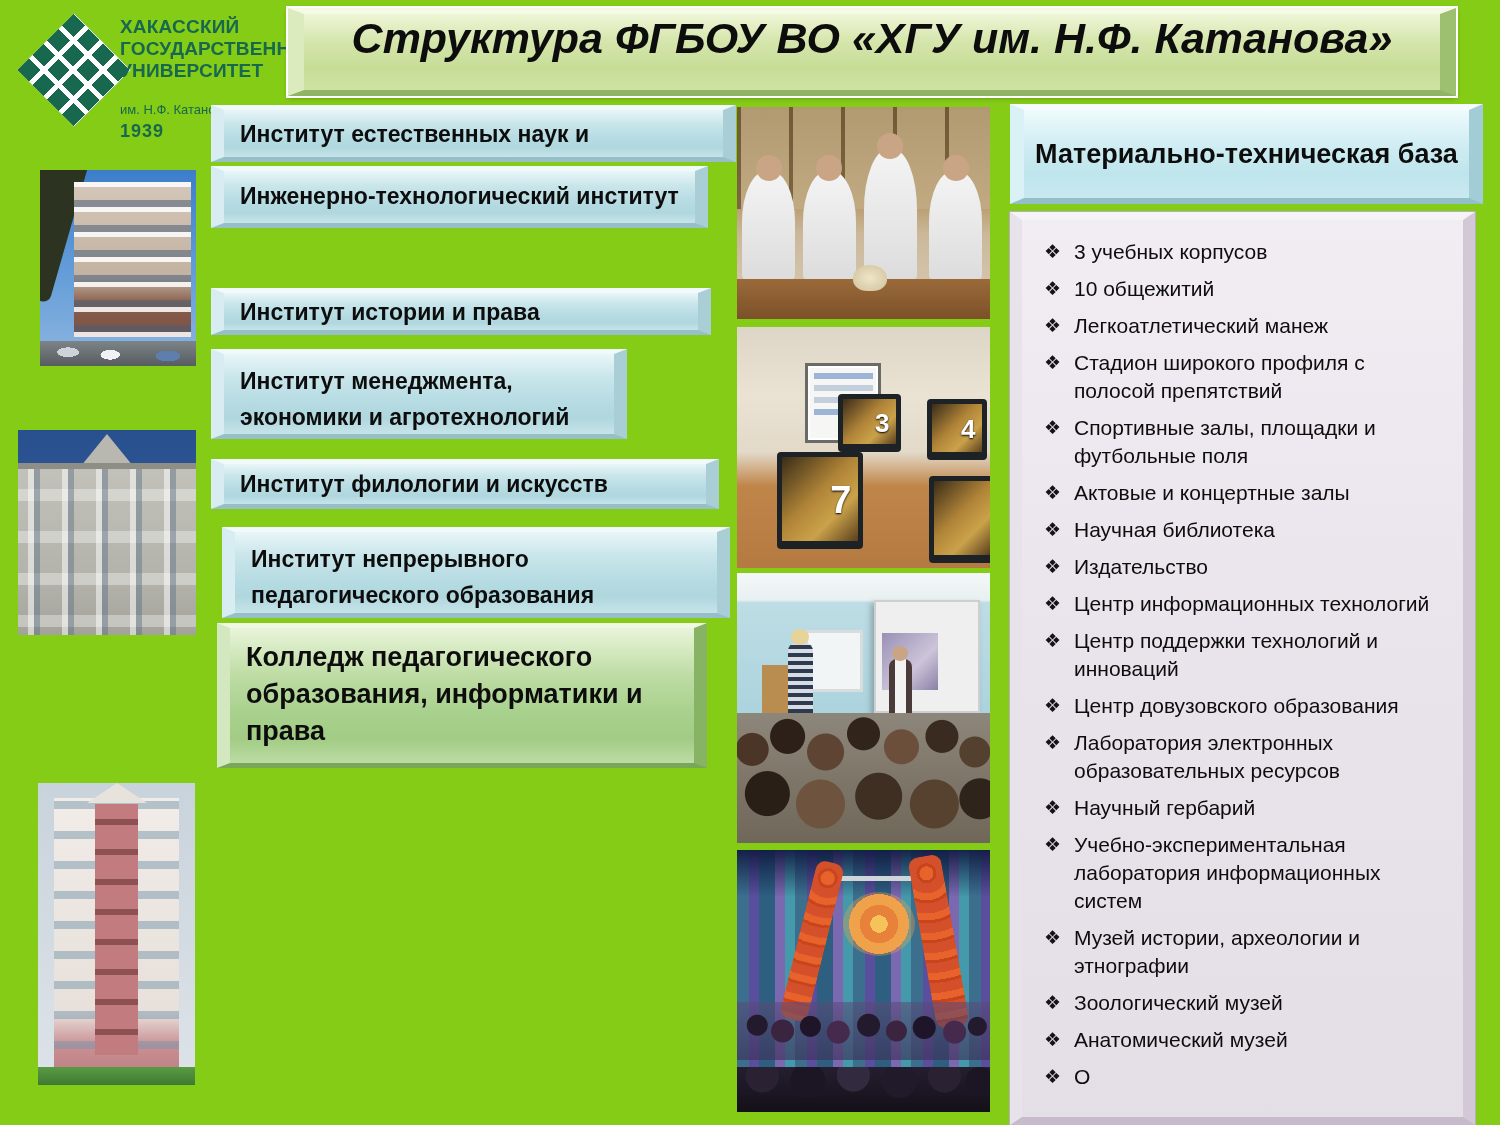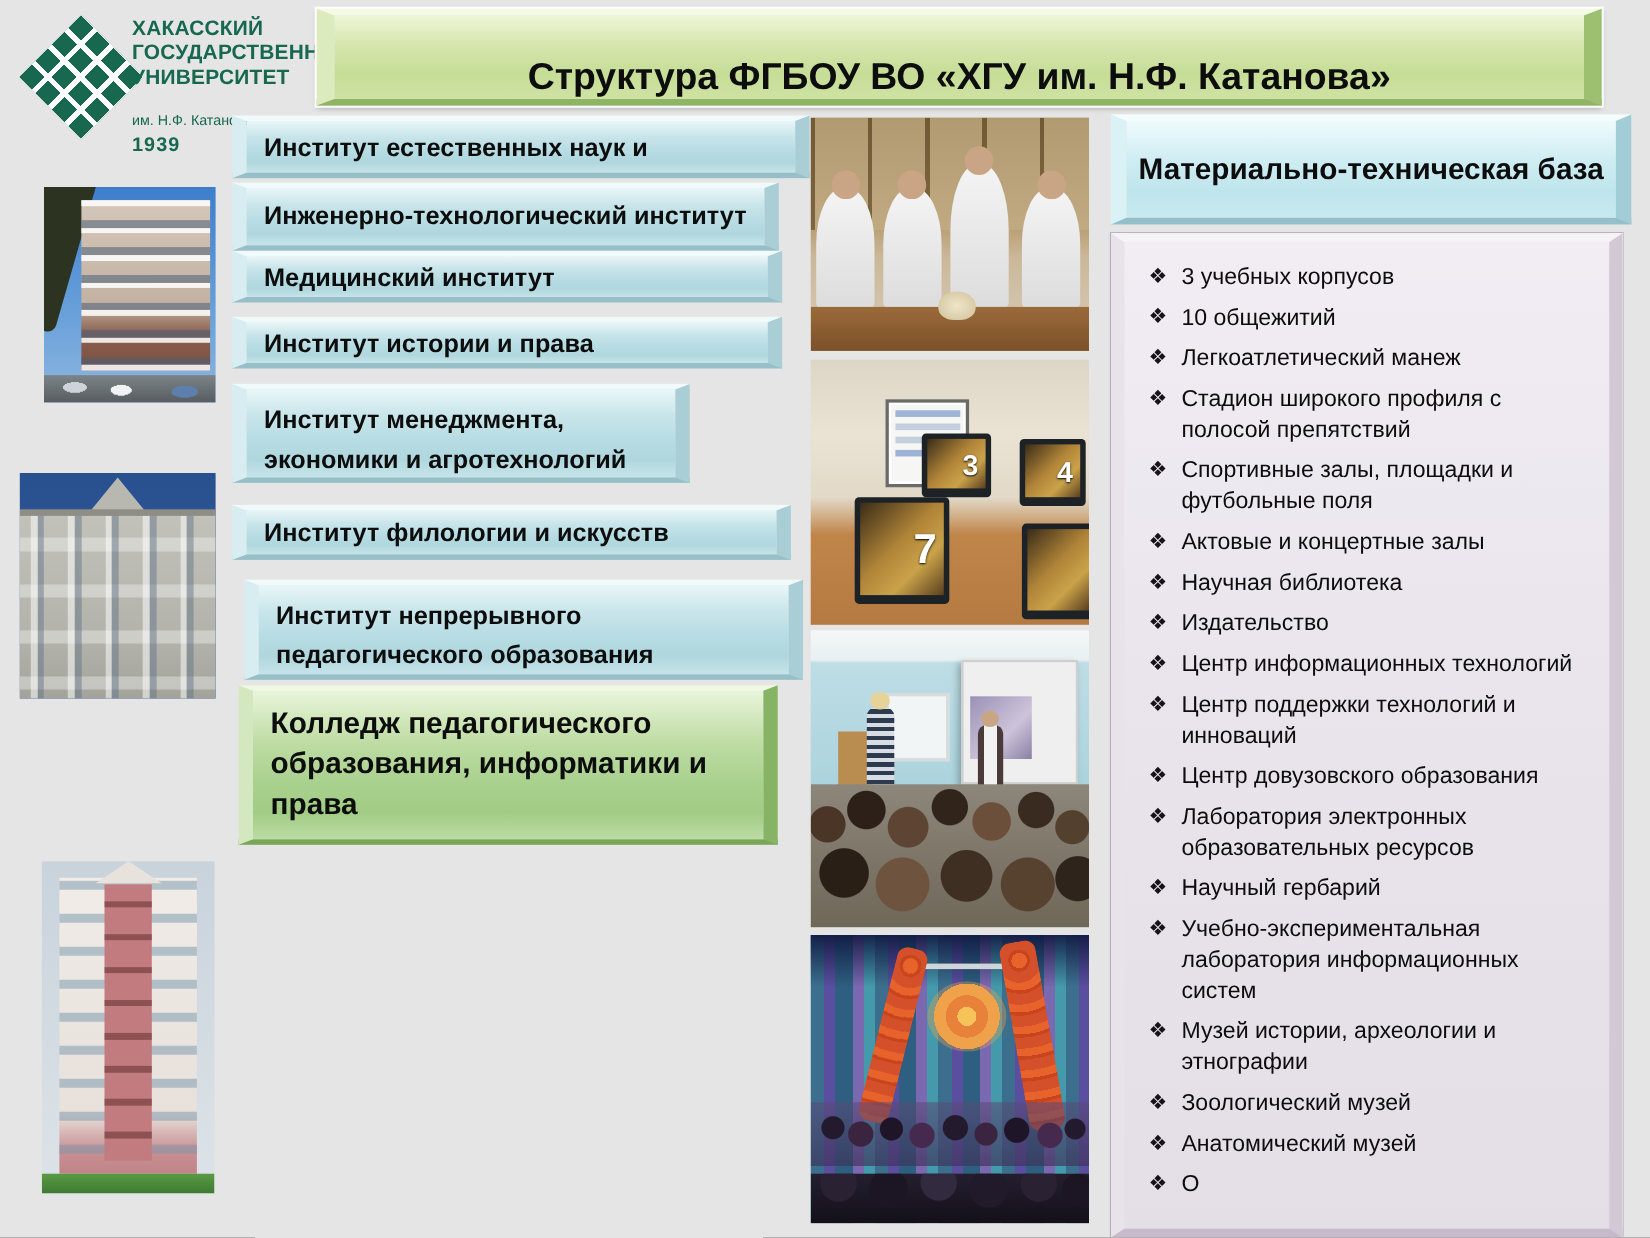--- a/index.html
+++ b/index.html
@@ -1,43 +1,43 @@
 <!DOCTYPE html>
 <html><head>
 <meta charset="utf-8">
 <style>
   * { margin:0; padding:0; box-sizing:border-box; }
   html,body { background:#888; }
   body { font-family:"Liberation Sans", sans-serif; }
   .slide {
     position:relative; width:1500px; height:1125px; margin:0 auto;
-    background:#e5e5e5; overflow:hidden; color:#0d0d0d;
+    background:#84cc16; overflow:hidden; color:#0d0d0d;
   }
   
   .logo-pattern{
     position:absolute; left:34px; top:30px; width:80px; height:80px;
     transform:rotate(45deg);
     background:
       repeating-linear-gradient(0deg, transparent 0 16px, #ffffff 16px 21px),
       repeating-linear-gradient(90deg, transparent 0 16px, #ffffff 16px 21px),
       #17684f;
   }
   .logo-text{ position:absolute; left:120px; top:16px; width:200px; color:#17684f; }
   .logo-text .l-big{ font-size:19px; font-weight:bold; line-height:22px; letter-spacing:.2px; }
   .logo-text .l-small{ font-size:13px; font-weight:normal; line-height:16px; margin-top:20px; }
   .logo-text .l-year{ font-size:18px; font-weight:bold; line-height:22px; margin-top:2px; letter-spacing:1px; }
   
   .bx{ position:absolute; overflow:hidden; }
   .bx-banner{
     left:288px; top:8px; width:1168px; height:88px;
-    display:flex; align-items:flex-end; justify-content:center;
+    display:flex; align-items:flex-start; justify-content:center;
     background:linear-gradient(180deg,#eef6d8 0%,#d6e6ad 35%,#c6dd97 70%,#cfe2a3 100%);
     border-style:solid; border-width:6px 16px; border-color:#f4fae4 #9dbf70 #8fb463 #dcebbd;
     box-shadow:0 0 0 2px #fdfdfd, 0 2px 5px rgba(0,0,0,.3);
-    font-size:34px; font-weight:bold; text-align:center;
+    font-size:43px; font-weight:bold; font-style:italic; text-align:center;
   }
   .bx-blue{
     background:linear-gradient(180deg,#e9f6f8 0%,#c8e5ea 30%,#b7dce3 58%,#b0d7de 80%,#c6e4e9 100%);
     border-style:solid; border-width:5px 13px; border-color:#f1fafb #a9ced6 #97bfc8 #d8edf1;
     font-size:23px; font-weight:bold; line-height:34px; padding:0 16px;
   }
   .bx-green{
     background:linear-gradient(180deg,#e9f5da 0%,#bedca4 35%,#a9d18e 62%,#a2cc85 82%,#bcdca4 100%);
     border-style:solid; border-width:5px 13px; border-color:#f0f8e3 #87b365 #79a758 #d3e8bf;
     font-size:27px; font-weight:bold; line-height:34px; padding:0 16px;
@@ -248,23 +248,20 @@
     <div class="ph-part peak"></div>
     <div class="ph-part grass"></div>
   </div>
 
   <div class="bx bx-blue vcenter" id="b1">
     <span>Институт естественных наук и</span>
   </div>
   <div class="bx bx-blue" id="b2">
     <span>Инженерно-технологический институт</span>
   </div>
-  <div class="bx bx-blue vcenter" id="b3">
-    <span>Медицинский институт</span>
-  </div>
   <div class="bx bx-blue vcenter" id="b4">
     <span>Институт истории и права</span>
   </div>
   <div class="bx bx-blue" id="b5">
     <span>Институт менеджмента, экономики и агротехнологий</span>
   </div>
   <div class="bx bx-blue vcenter" id="b6">
     <span>Институт филологии и искусств</span>
   </div>
   <div class="bx bx-blue" id="b7">

